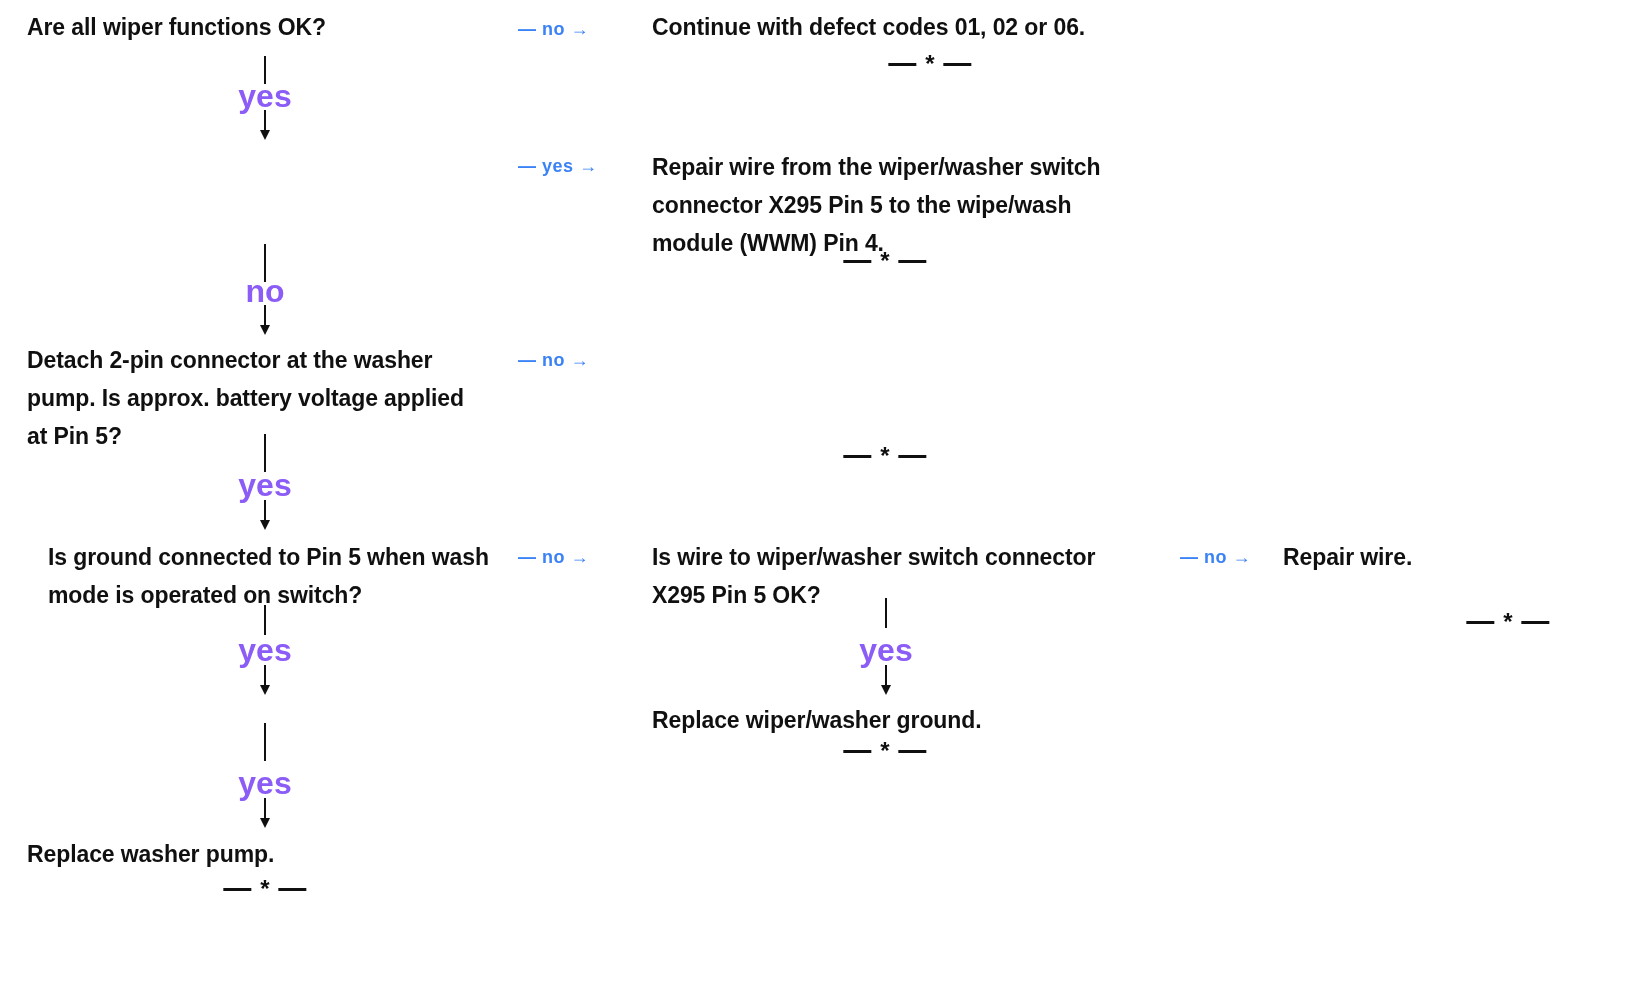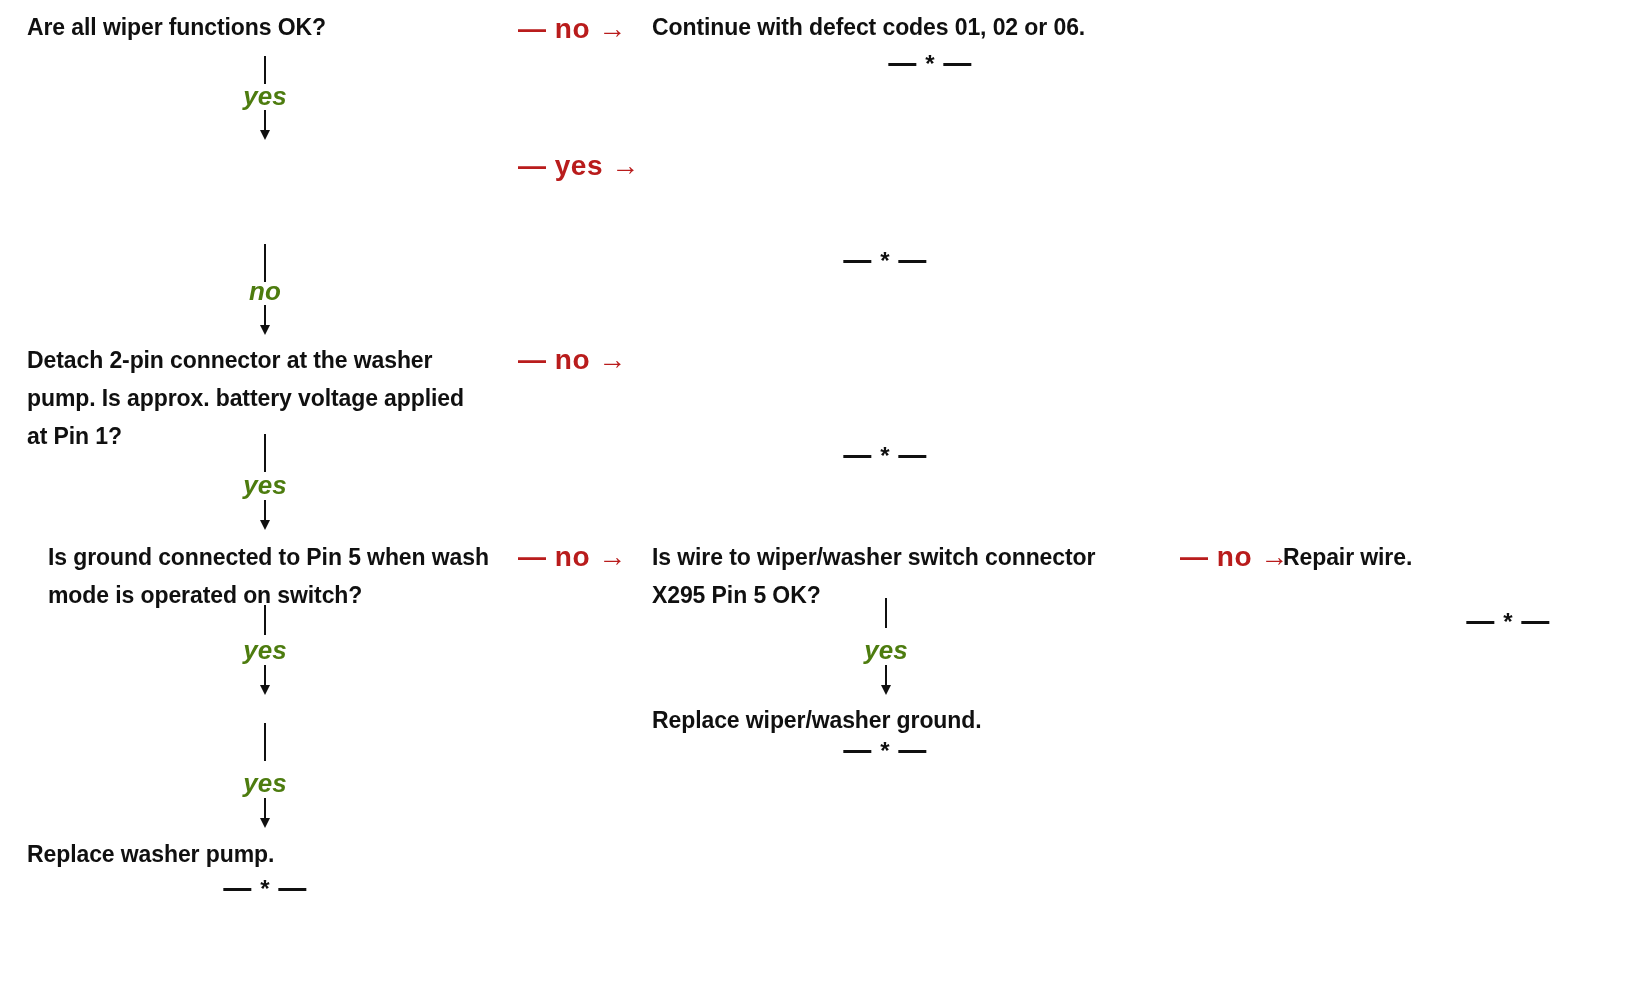--- a/index.html
+++ b/index.html
@@ -29,43 +29,42 @@
     font-size: 23px;
     line-height: 38px;
     font-weight: 600;
     letter-spacing: -0.1px;
     color: #101010;
     white-space: pre-line;
   }
   
   .branch {
     position: absolute;
-    font-size: 28px;
+    font-size: 18px;
     line-height: 30px;
     font-weight: 600;
-    color: #b91c1c;
+    color: #3b82f6;
     white-space: nowrap;
     letter-spacing: 0.5px;
   }
   
   .stem {
     position: absolute;
     width: 2px;
     background: #101010;
   }
   
   .vlabel {
     position: absolute;
-    font-size: 26px;
+    font-size: 32px;
     line-height: 26px;
     font-weight: 600;
-    color: #4d7c0f;
+    color: #8b5cf6;
     transform: translateX(-50%);
     white-space: nowrap;
-    font-style: italic;
   }
   
   .arrow-down {
     position: absolute;
     transform: translateX(-50%);
     width: 14px;
     height: 30px;
   }
   .arrow-down .shaft {
     position: absolute;
@@ -125,21 +124,21 @@
 
   <div class="stem" style="left:264px; top:244px; height:38px;"></div>
   <div class="vlabel" style="left:265px; top:278px;">no</div>
   <div class="arrow-down" style="left:265px; top:305px;">
     <span class="shaft"></span>
       <span class="head"></span>
   </div>
 
   <div class="node" style="left:27px; top:341px; width:470px;">Detach 2-pin connector at the washer
 pump. Is approx. battery voltage applied
-at Pin 1?</div>
+at Pin 5?</div>
 
   <div class="stem" style="left:264px; top:434px; height:38px;"></div>
   <div class="vlabel" style="left:265px; top:472px;">yes</div>
   <div class="arrow-down" style="left:265px; top:500px;">
     <span class="shaft"></span>
       <span class="head"></span>
   </div>
 
   <div class="node" style="left:27px; top:538px; width:480px;margin-left:21px;">Is ground connected to Pin 5 when wash
 mode is operated on switch?</div>
@@ -175,20 +174,23 @@
   <div class="branch" style="left:518px; top:542px;">— no →</div>
 
   <div class="node" style="left:652px; top:8px; width:520px;">Continue with defect codes 01, 02 or 06.</div>
 
   <div class="sep" style="left:930px; top:58px;">
     <span class="dash"></span>
     <span class="star">*</span>
     <span class="dash"></span>
   </div>
 
+  <div class="node" style="left:652px; top:148px; width:500px;">Repair wire from the wiper/washer switch
+connector X295 Pin 5 to the wipe/wash
+module (WWM) Pin 4.</div>
 
   <div class="sep" style="left:885px; top:255px;">
     <span class="dash"></span>
     <span class="star">*</span>
     <span class="dash"></span>
   </div>
 
 
   <div class="sep" style="left:885px; top:450px;">
     <span class="dash"></span>

